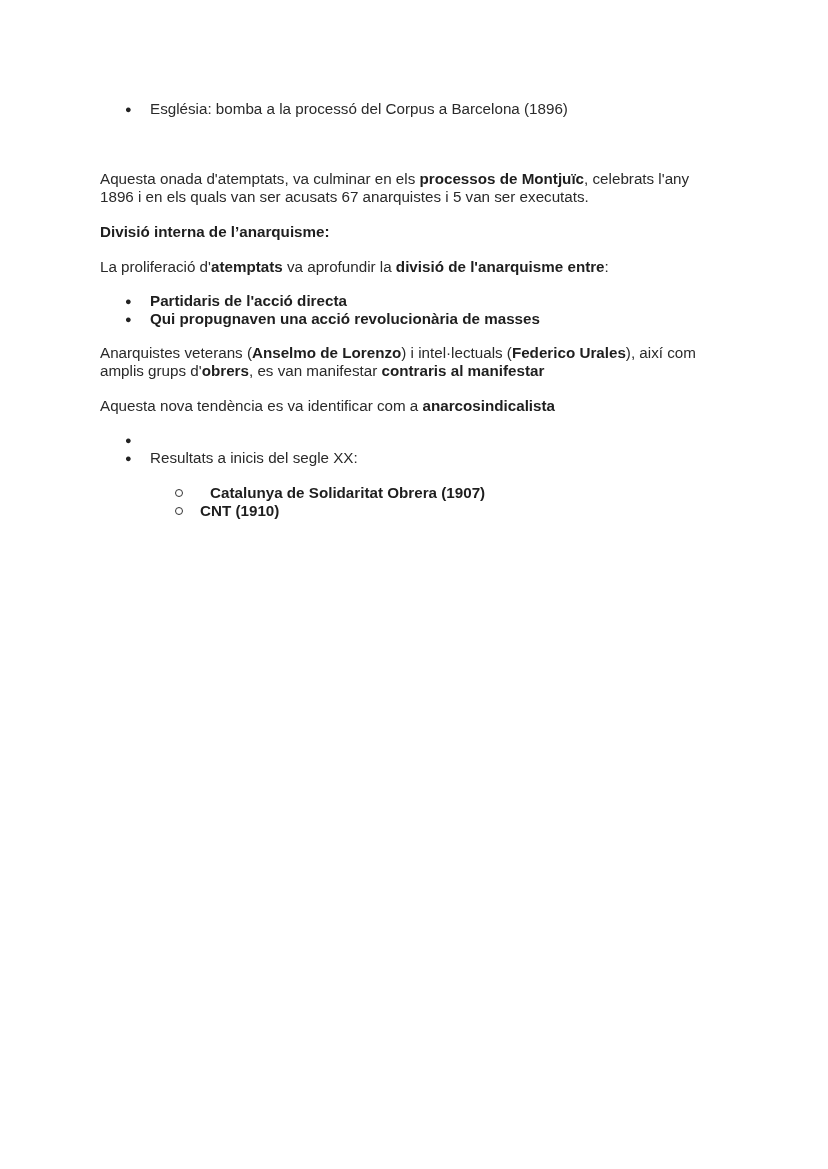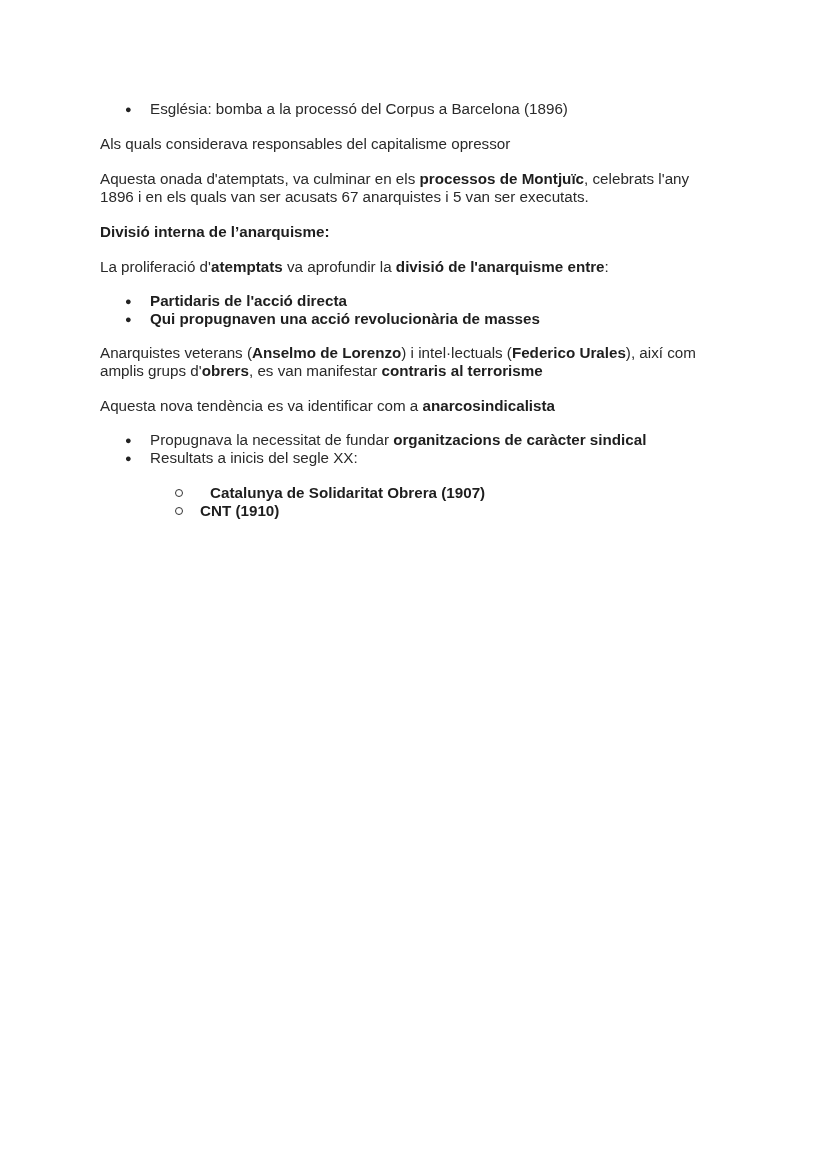--- a/index.html
+++ b/index.html
@@ -12,21 +12,20 @@
     b { font-weight: bold; color: #1e1e1e; }
   </style>
 </head>
 <body>
 
 <div class="page">
 
   <span class="bullet" style="left:125px; top:100px;">●</span>
   <div class="line" style="left:150px; top:100px;">Església: bomba a la processó del Corpus a Barcelona (1896)</div>
 
-  <div class="line" style="left:100px; top:135px;">Als quals considerava responsables del capitalisme opressor</div>
 
   <div class="line" style="left:100px; top:170px;">
     <span>Aquesta onada d'atemptats, va culminar en els </span><b>processos de Montjuïc</b><span>, celebrats l'any</span>
   </div>
   <div class="line" style="left:100px; top:188px;">1896 i en els quals van ser acusats 67 anarquistes i 5 van ser executats.</div>
 
   <div class="line" style="left:100px; top:223px; font-weight:bold; color:#1e1e1e;text-align:center;">Divisió interna de l’anarquisme:</div>
 
   <div class="line" style="left:100px; top:258px;">
     <span>La proliferació d'</span><b>atemptats</b><span> va aprofundir la </span><b>divisió de l'anarquisme entre</b><span>:</span>
@@ -34,31 +33,28 @@
 
   <span class="bullet" style="left:125px; top:292px;">●</span>
   <div class="line" style="left:150px; top:292px; font-weight:bold; color:#1e1e1e;">Partidaris de l'acció directa</div>
   <span class="bullet" style="left:125px; top:310px;">●</span>
   <div class="line" style="left:150px; top:310px; font-weight:bold; color:#1e1e1e;">Qui propugnaven una acció revolucionària de masses</div>
 
   <div class="line" style="left:100px; top:344px;text-align:center;">
     <span>Anarquistes veterans (</span><b>Anselmo de Lorenzo</b><span>) i intel·lectuals (</span><b>Federico Urales</b><span>), així com</span>
   </div>
   <div class="line" style="left:100px; top:362px;">
-    <span>amplis grups d'</span><b>obrers</b><span>, es van manifestar </span><b>contraris al terrorisme</b>
+    <span>amplis grups d'</span><b>obrers</b><span>, es van manifestar </span><b>contraris al manifestar</b>
   </div>
 
   <div class="line" style="left:100px; top:397px;">
     <span>Aquesta nova tendència es va identificar com a </span><b>anarcosindicalista</b>
   </div>
 
   <span class="bullet" style="left:125px; top:431px;">●</span>
-  <div class="line" style="left:150px; top:431px;">
-    <span>Propugnava la necessitat de fundar </span><b>organitzacions de caràcter sindical</b>
-  </div>
   <span class="bullet" style="left:125px; top:449px;">●</span>
   <div class="line" style="left:150px; top:449px;">Resultats a inicis del segle XX:</div>
 
   <span class="circ" style="left:175px; top:489px;"></span>
   <div class="line" style="left:200px; top:484px; font-weight:bold; color:#1e1e1e;margin-left:10px;">Catalunya de Solidaritat Obrera (1907)</div>
   <span class="circ" style="left:175px; top:507px;"></span>
   <div class="line" style="left:200px; top:502px; font-weight:bold; color:#1e1e1e;">CNT (1910)</div>
 
 </div>
 

